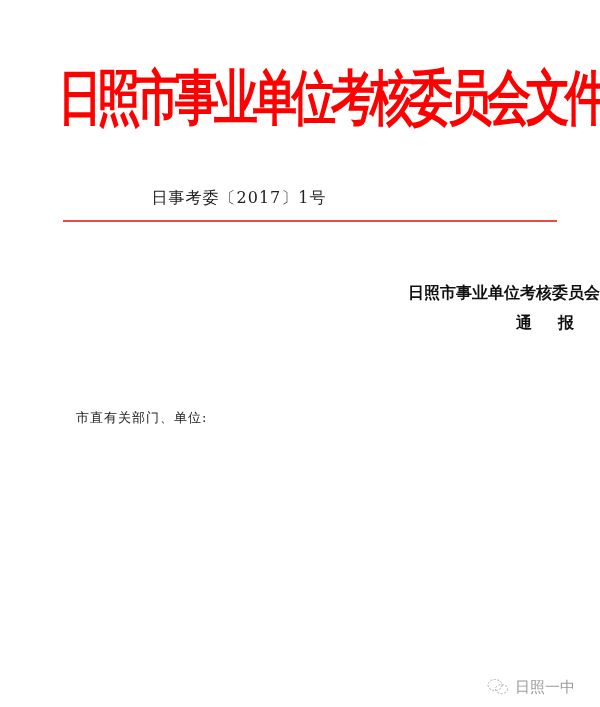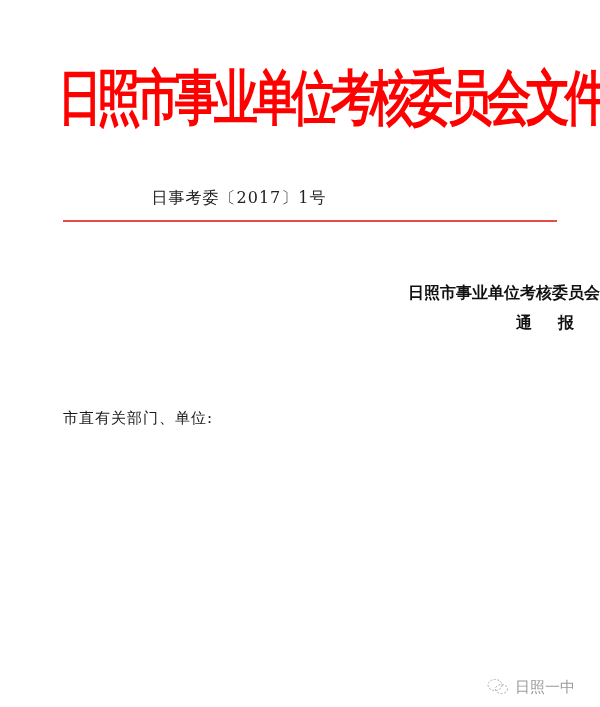--- a/index.html
+++ b/index.html
@@ -63,24 +63,24 @@
     .title .line {
       display: block;
       white-space: nowrap;
     }
     .title .line.tongbao {
       letter-spacing: 26px;
       padding-left: 34px;
     }
     .body-text {
       position: absolute;
-      left: 63px;
+      left: 76px;
       top: 402px;
       width: 478px;
-      font-size: 15px;
+      font-size: 13px;
       line-height: 32px;
       color: #1a1a1a;
     }
     .salutation {
       display: block;
       letter-spacing: 1px;
     }
     .para {
       display: block;
       text-indent: 35px;

